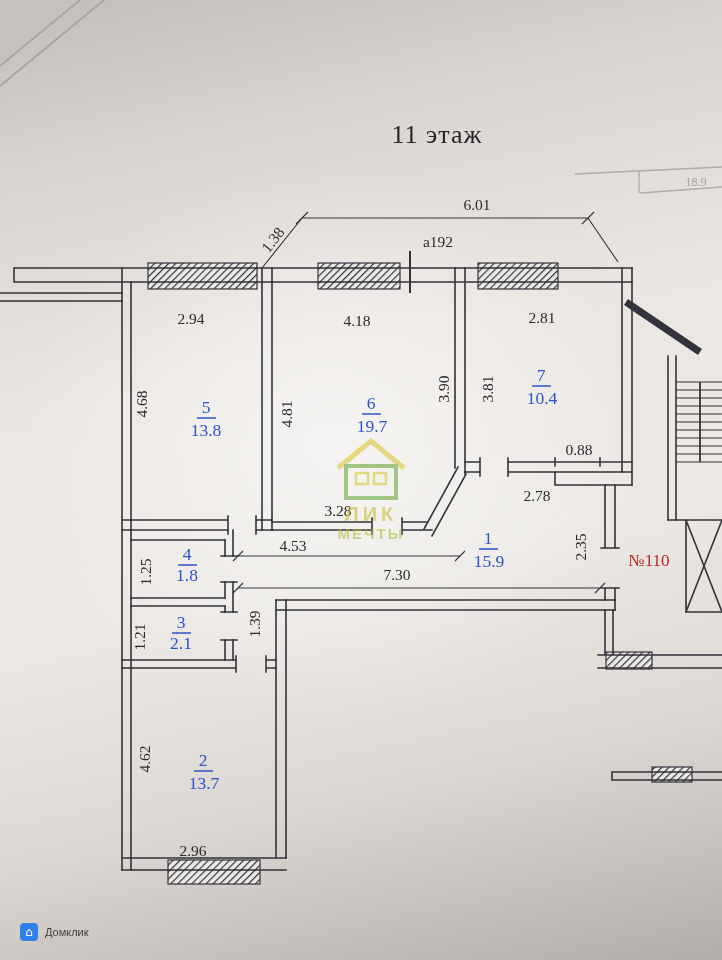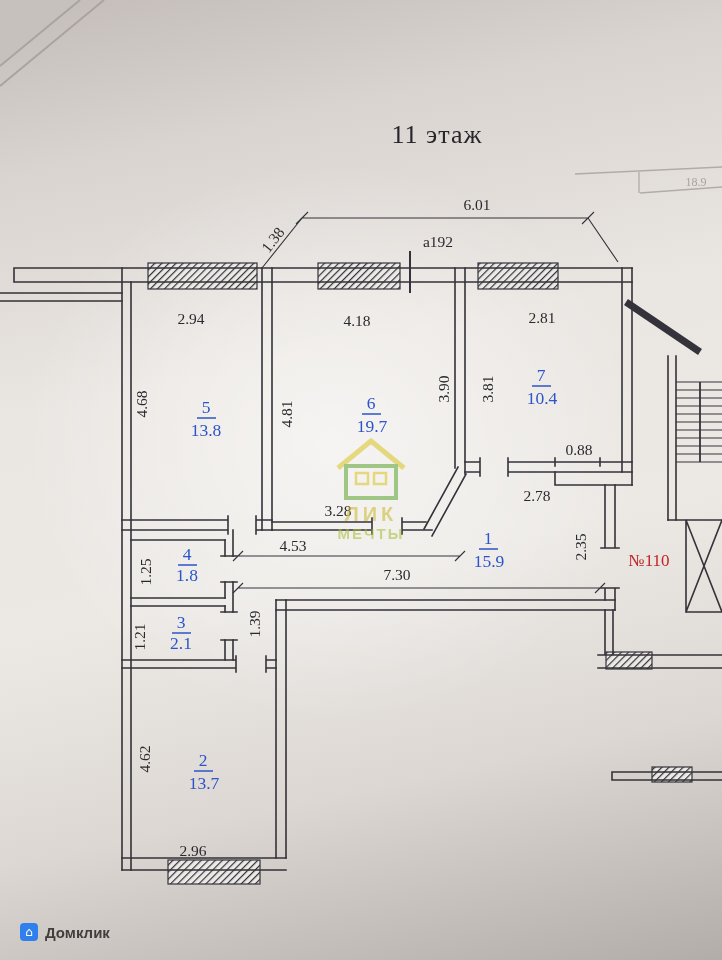--- a/index.html
+++ b/index.html
@@ -14,21 +14,21 @@
   svg text{font-family:"Liberation Serif",serif}
   .dim{font-size:15.5px;fill:#2a292d}
   .roomnum,.roomarea{font-size:17.5px;fill:#2b55c9}
   .title{font-size:26px;fill:#26252a;letter-spacing:1px}
   .unit{font-size:17px;fill:#c32323}
   .faint{font-size:12px;fill:#8d8a86}
   .wm-text1{font-size:20px;font-weight:bold;fill:#c9b72b;letter-spacing:4px;font-family:"Liberation Sans",sans-serif}
   .wm-text2{font-size:15px;font-weight:bold;fill:#a8ba30;letter-spacing:2px;font-family:"Liberation Sans",sans-serif}
   .brand{position:absolute;left:20px;top:923px;display:flex;align-items:center;gap:7px}
   .brand-icon{width:18px;height:18px;border-radius:4px;background:#2f80ed;color:#fff;display:flex;align-items:center;justify-content:center;font-size:12px;font-family:"DejaVu Sans",sans-serif}
-  .brand-label{font-family:"Liberation Sans",sans-serif;font-size:15px;color:#413f3e;font-weight:700}
+  .brand-label{font-family:"Liberation Sans",sans-serif;font-size:11px;color:#413f3e;font-weight:400}
 </style>
 </head>
 <body>
 
 <div class="photo">
   <svg width="722" height="960" viewBox="0 0 722 960" xmlns="http://www.w3.org/2000/svg">
     <defs>
       <pattern id="hatch" width="5" height="5" patternUnits="userSpaceOnUse" patternTransform="rotate(45)">
         <rect width="5" height="5" fill="#eceae6"></rect>
         <line x1="0" y1="0" x2="0" y2="5" stroke="#34323a" stroke-width="2.4"></line>

